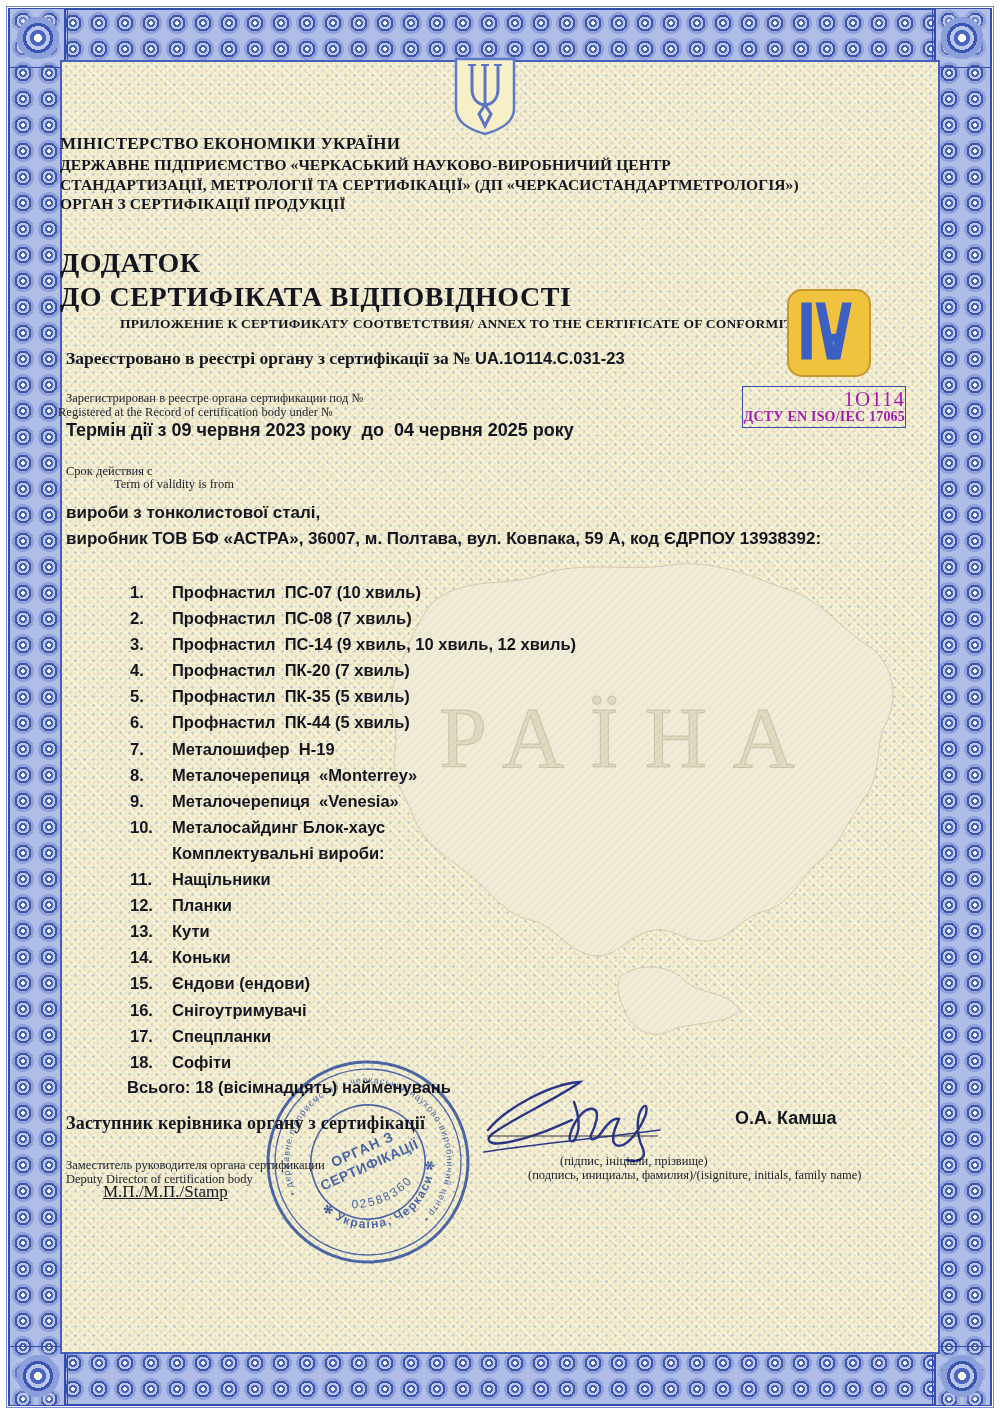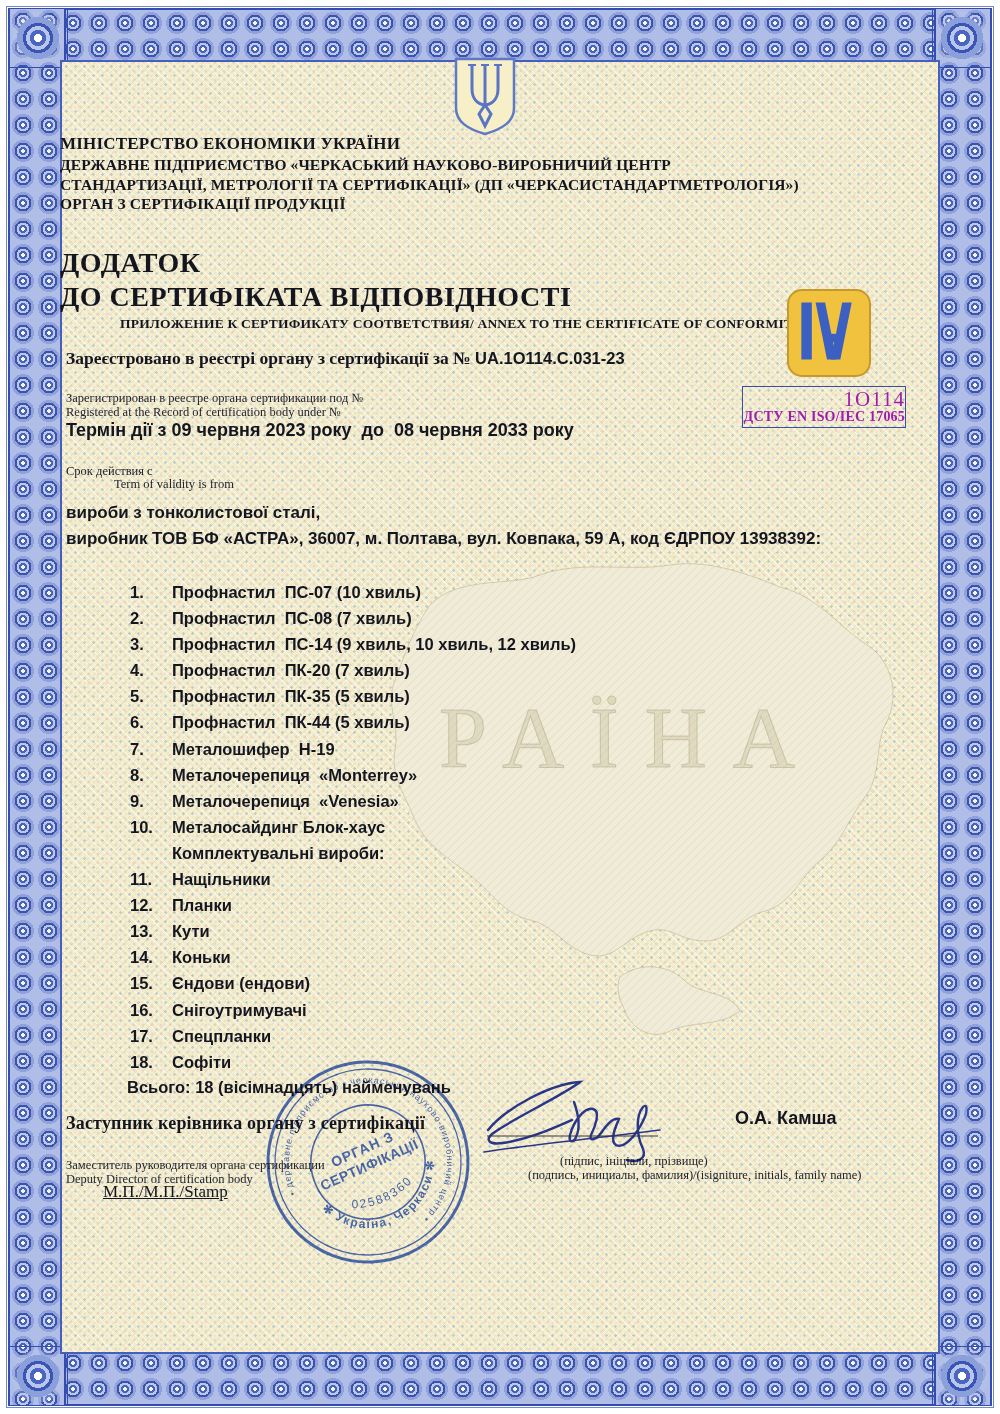--- a/index.html
+++ b/index.html
@@ -52,21 +52,21 @@
   .logo{left:787px;top:289px;width:80px;height:84px;background:#f0c23e;border:2px solid #c49a2e;
         border-radius:15px;z-index:5;}
   .codebox{left:742px;top:386px;width:162px;height:40px;border:1.5px solid #3950a8;z-index:5;
            color:#a21caf;text-align:right;}
   .code-num{font-size:21px;line-height:22px;letter-spacing:1px;margin-top:1px;}
   .code-std{font-size:14px;line-height:14px;letter-spacing:.2px;}
   
   .reg{left:66px;top:348px;font-size:17.5px;z-index:4;}
   .reg .num{font-family:"Liberation Sans",sans-serif;font-weight:bold;font-size:16.5px;}
   .regsub1{left:66px;top:371px;z-index:4;}
-  .regsub2{left:66px;top:385px;z-index:4;}
+  .regsub2{left:58px;top:385px;z-index:4;}
   .term{left:66px;top:420px;font-size:18px;z-index:4;}
   .termsub1{left:66px;top:444px;z-index:4;}
   .termsub2{left:66px;top:457px;z-index:4;padding-left:48px;}
   
   .subj1{left:66px;top:503px;font-size:17px;z-index:4;}
   .subj2{left:66px;top:529px;font-size:17px;z-index:4;}
   
   .plist{left:130px;top:579px;width:700px;z-index:4;}
   .prow{height:26.1px;line-height:26.1px;font-size:16.5px;}
   .prow .num{display:inline-block;width:42px;}
@@ -156,21 +156,21 @@
     <div class="serifR code-num">1О114</div>
     <div class="serifB code-std">ДСТУ EN ISO/ІЕС 17065</div>
   </div>
 
   <div class="abs reg serifB">
     <span>Зареєстровано в реєстрі органу з сертифікації за № </span><span class="num">UA.1О114.С.031-23</span>
   </div>
   <div class="abs regsub1 serifR small">Зарегистрирован в реестре органа сертификации под №</div>
   <div class="abs regsub2 serifR small">Registered at the Record of certification body under №</div>
 
-  <div class="abs term sansB pre">Термін дії з 09 червня 2023 року  до  08 червня 2033 року</div>
+  <div class="abs term sansB pre">Термін дії з 09 червня 2023 року  до  04 червня 2025 року</div>
   <div class="abs termsub1 serifR small">Срок действия с</div>
   <div class="abs termsub2 serifR small">Term of validity is from</div>
 
   <div class="abs subj1 sansB">вироби з тонколистової сталі,</div>
   <div class="abs subj2 sansB">виробник ТОВ БФ «АСТРА», 36007, м. Полтава, вул. Ковпака, 59 А, код ЄДРПОУ 13938392:</div>
 
   <div class="abs plist">
       <div class="prow sansB pre"><span class="num">1.</span><span>Профнастил  ПС-07 (10 хвиль)</span></div>
       <div class="prow sansB pre"><span class="num">2.</span><span>Профнастил  ПС-08 (7 хвиль)</span></div>
       <div class="prow sansB pre"><span class="num">3.</span><span>Профнастил  ПС-14 (9 хвиль, 10 хвиль, 12 хвиль)</span></div>

